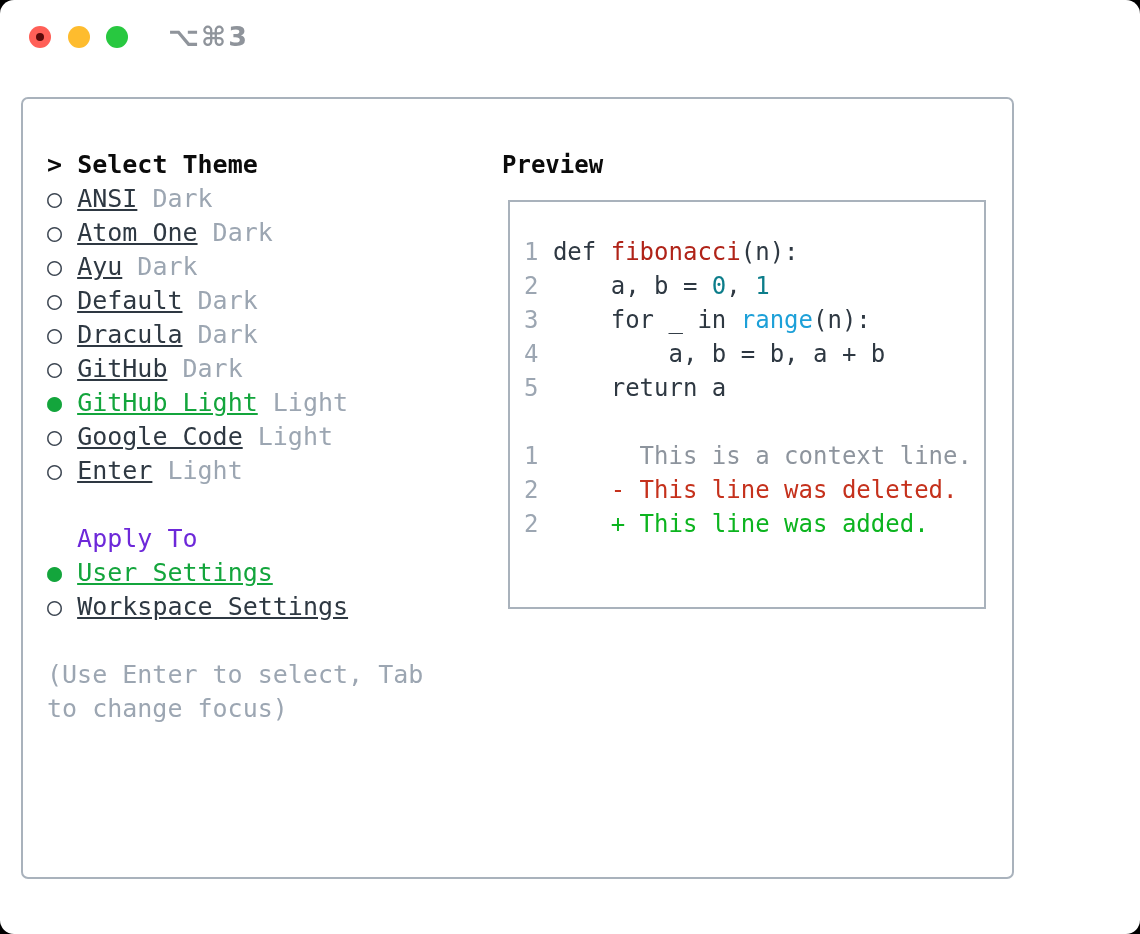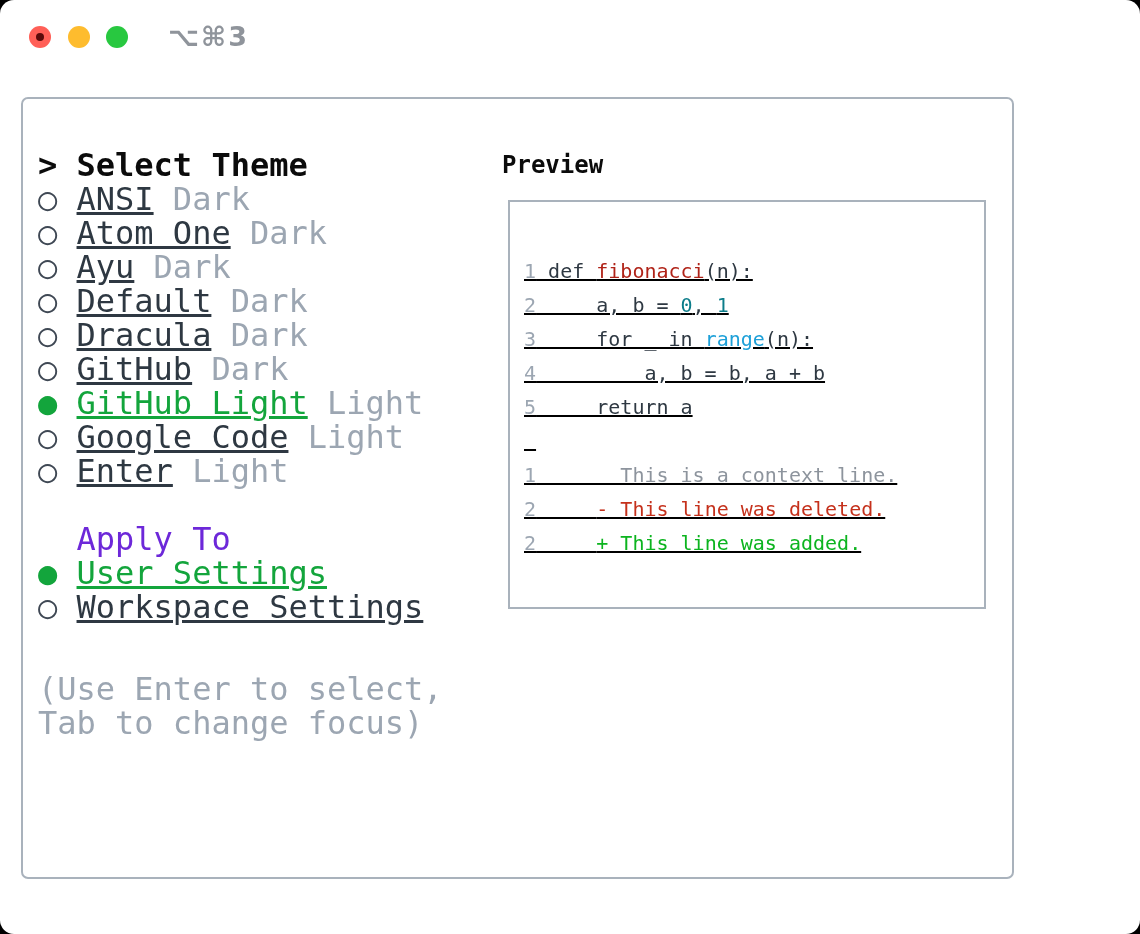--- a/index.html
+++ b/index.html
@@ -12,38 +12,38 @@
   .traffic.red .dot{position:absolute;left:7px;top:7px;width:8px;height:8px;border-radius:50%;
                     background:var(--traffic-red-dot);}
   .traffic.yellow{left:68px;background:var(--traffic-yellow);}
   .traffic.green{left:106px;background:var(--traffic-green);}
   .shortcut{position:absolute;left:168px;top:21px;font-family:"DejaVu Sans","Liberation Sans",sans-serif;
             font-size:27px;font-weight:700;color:#8f949b;letter-spacing:2px;}
   
   .main-box{position:absolute;left:21px;top:97px;width:993px;height:782px;
             border:2px solid var(--border-gray);border-radius:7px;box-sizing:border-box;background:#fff;}
   
-  .left-col{position:absolute;left:38px;top:148px;width:430px;font-size:32px;line-height:34px;color:var(--text-dark);}
+  .left-col{position:absolute;left:47px;top:148px;width:430px;font-size:25px;line-height:34px;color:var(--text-dark);}
   .pline{white-space:pre;height:34px;}
   .pline .prompt{color:#0b0b0b;font-weight:700;}
   .pline .htitle{color:#0b0b0b;font-weight:700;}
   .marker{color:#3f4854;}
   .marker.sel{color:var(--accent-green);}
   .tname{color:var(--text-dark);text-decoration:underline;}
   .tname.sel{color:var(--accent-green);}
   .tvariant{color:var(--muted-gray);}
   .spacer{height:34px;}
   .section-head{white-space:pre;height:34px;color:#6d28d9;}
-  .hint{margin-top:48px;width:420px;color:var(--muted-gray);white-space:normal;}
+  .hint{margin-top:34px;width:420px;color:var(--muted-gray);white-space:normal;}
   
   .preview-title{position:absolute;left:502px;top:148px;height:34px;line-height:34px;
                  font-size:24px;font-weight:700;color:#0b0b0b;}
   .preview-box{position:absolute;left:508px;top:200px;width:478px;height:409px;
                border:2px solid var(--border-gray);box-sizing:border-box;background:#fff;}
-  .code-pre{position:absolute;left:14px;top:52px;font-size:20px;line-height:34px;white-space:pre;text-decoration:underline;}
+  .code-pre{position:absolute;left:14px;top:33px;font-size:24px;line-height:34px;white-space:pre;}
   .cline{height:34px;white-space:pre;}
 </style>
 </head>
 <body>
 
 <div class="window">
 
   <div class="titlebar">
     <div class="traffic red">
       <div class="dot"></div>

